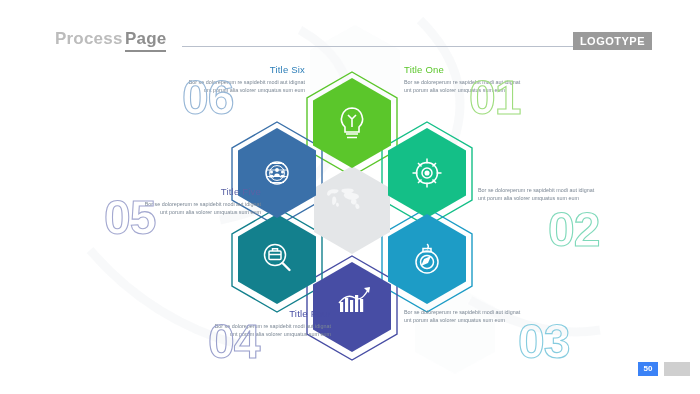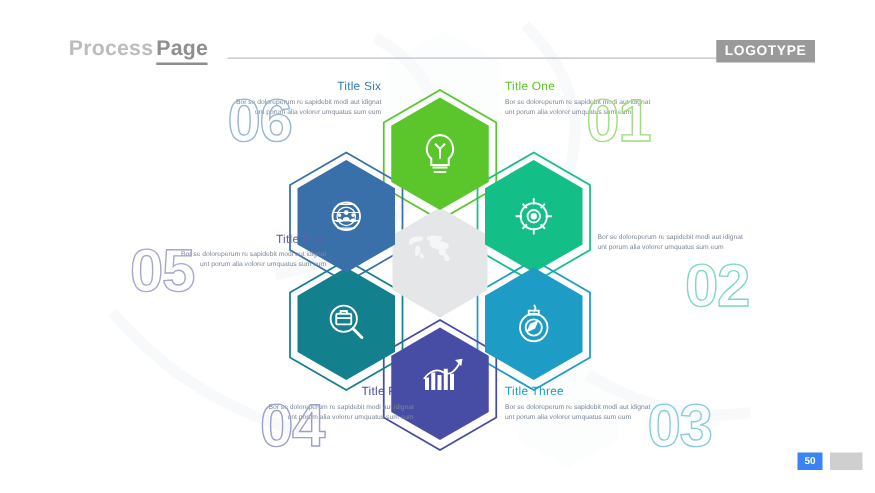--- a/index.html
+++ b/index.html
@@ -281,19 +281,18 @@
 </div>
 <div class="bignum" style="left:548px; top:194px;margin-top:12px; -webkit-text-stroke:1.1px #7fd9ba;">02</div>
 
 <div class="block align-right" style="left:213px; top:308px;">
   <div class="blk-title" style="color: rgb(71, 77, 164);">Title Four</div>
   <div class="blk-body">Bor se doloreperum re sapidebit modi aut idignat unt porum alia volorer umquatus sum eum</div>
 </div>
 <div class="bignum" style="left:208px; top:318px; -webkit-text-stroke:1.1px #9aa0cc;">04</div>
 
 <div class="block align-left" style="left:404px; top:308px;">
-  <div class="blk-title" style="color: rgb(29, 156, 198);">Title Three</div>
   <div class="blk-body">Bor se doloreperum re sapidebit modi aut idignat unt porum alia volorer umquatus sum eum</div>
 </div>
 <div class="bignum" style="left:470px; top:318px;margin-left:48px; -webkit-text-stroke:1.1px #86ccdf;">03</div>
 
 <div id="footer-num">50</div>
 <div id="footer-bar"></div>
 
 </body></html>

